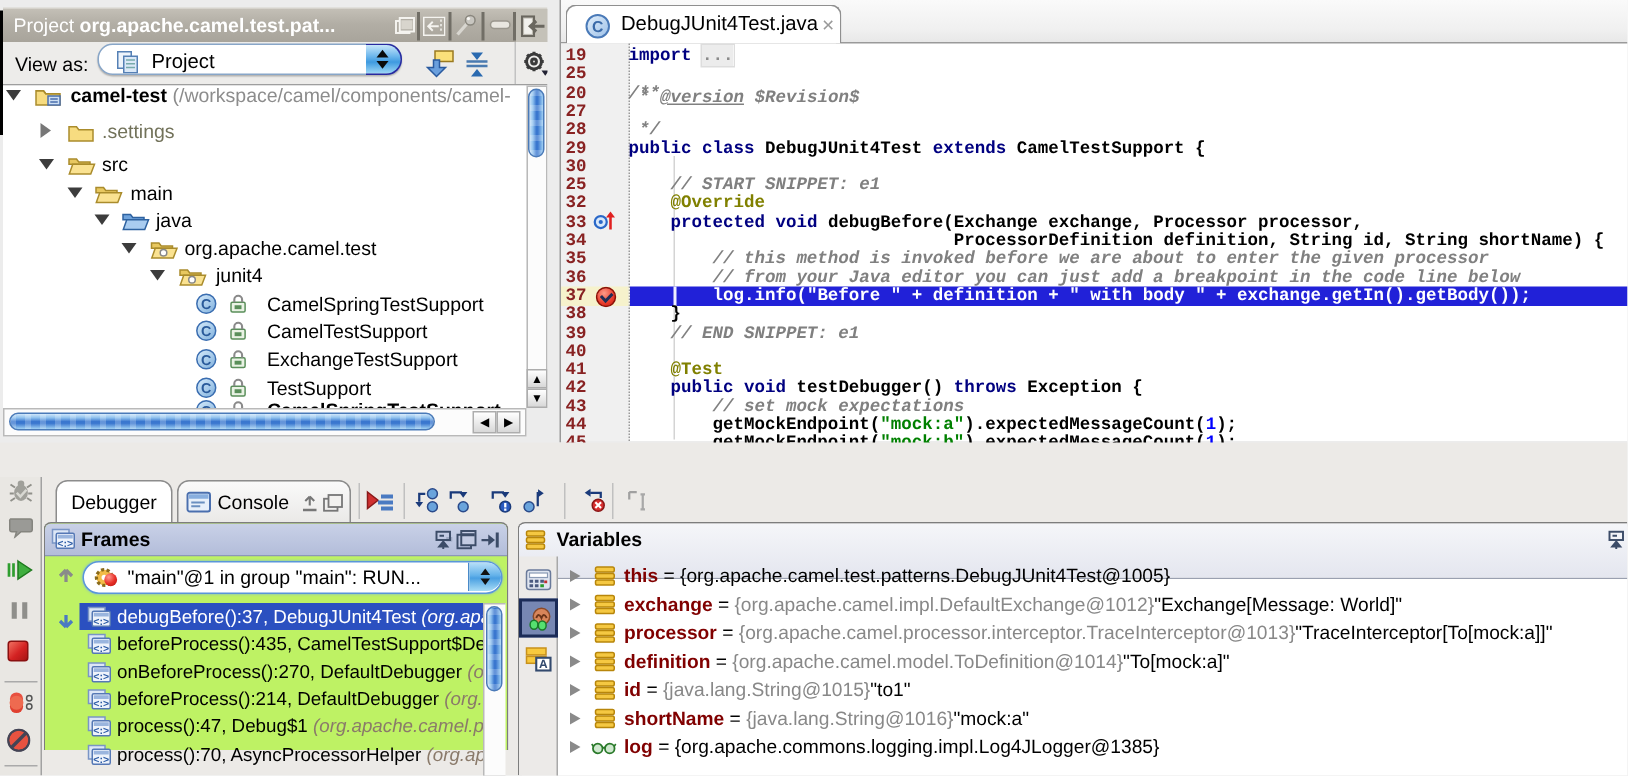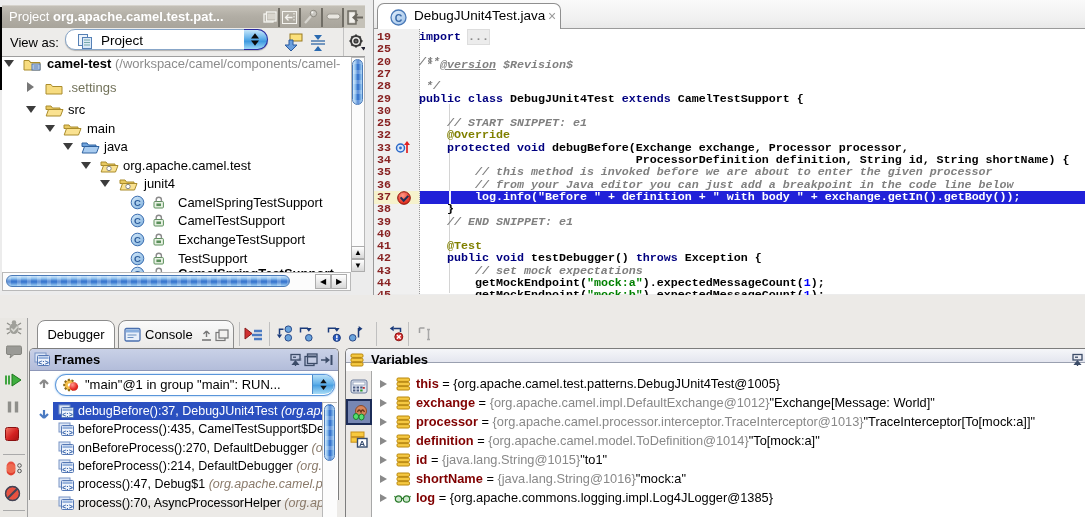--- a/index.html
+++ b/index.html
@@ -26,26 +26,26 @@
 .cl{position:absolute;left:45px;white-space:pre}
 .ln{position:absolute;width:15px;left:2px;text-align:right;color:#822;}
 .kw{color:#000080}.cm{color:#808080;font-style:italic}.an{color:#808000}.st{color:#008000}.nm{color:#0000ff}
 #bluebar{left:46px;top:191px;width:665px;height:13px;background:#2121d8}
 
 #dbg{left:0;top:295px;width:1085px;height:222px;background:#eceae7}
 #dbg-title{left:0;top:7px;width:1085px;height:16px;background:linear-gradient(180deg,#bdb9b0 0%,#aca89f 55%,#a19d94 100%);border-top:1px solid #cfccc5;color:#fff;font-size:13px;line-height:15px}
 #lstrip{left:0;top:23px;width:28px;height:199px;background:#e9e7e3;border-right:1px solid #a2a2a2}
 .dtab{position:absolute;border:1px solid #8c8c8c;border-radius:8px 8px 0 0;font-size:13px}
 
-#frames{left:29px;top:53px;width:310px;height:152px;background:#ffffff;border:1px solid #7d7d7d;border-bottom:none;border-radius:5px 5px 0 0}
+#frames{left:29px;top:53px;width:310px;height:152px;background:#bef264;border:1px solid #7d7d7d;border-bottom:none;border-radius:5px 5px 0 0}
 #frames-h{left:0;top:0;width:308px;height:22px;background:linear-gradient(180deg,#c9d1e7 0%,#b3bdda 100%);border-bottom:1px solid #8d97b8;font-size:13px;font-weight:bold;line-height:21px;border-radius:4px 4px 0 0}
 .frow{position:absolute;left:23px;width:269px;height:18.3px;font-size:12.5px;line-height:18px;white-space:nowrap;overflow:hidden}
 
 #vars{left:345px;top:53px;width:740px;height:169px;background:#fff;border:1px solid #7d7d7d;border-bottom:none;border-right:none;border-radius:5px 0 0 0}
-#vars-h{left:0;top:0;width:739px;height:14px;background:linear-gradient(180deg,#f5f6f9 0%,#e4e6ef 100%);border-bottom:1px solid #9aa0b0;font-size:13px;font-weight:bold;line-height:21px;border-radius:4px 0 0 0}
+#vars-h{left:0;top:0;width:739px;height:37px;background:linear-gradient(180deg,#f5f6f9 0%,#e4e6ef 100%);border-bottom:1px solid #9aa0b0;font-size:13px;font-weight:bold;line-height:21px;border-radius:4px 0 0 0}
 #vstrip{left:0;top:22px;width:26px;height:147px;background:#eceae8;border-right:1px solid #a8a8a8}
 .vrow{position:absolute;left:27px;height:19px;font-size:12.8px;line-height:19px;white-space:nowrap}
 .vname{color:#800000;font-weight:bold}.gray{color:#888}
 svg{vertical-align:middle}
 </style></head><body>
 <div id="app">
 
 <div class="abs" id="proj">
   <div class="abs" id="proj-title">
     <span style="margin-left:7px">Project </span><b>org.apache.camel.test.pat...</b>

